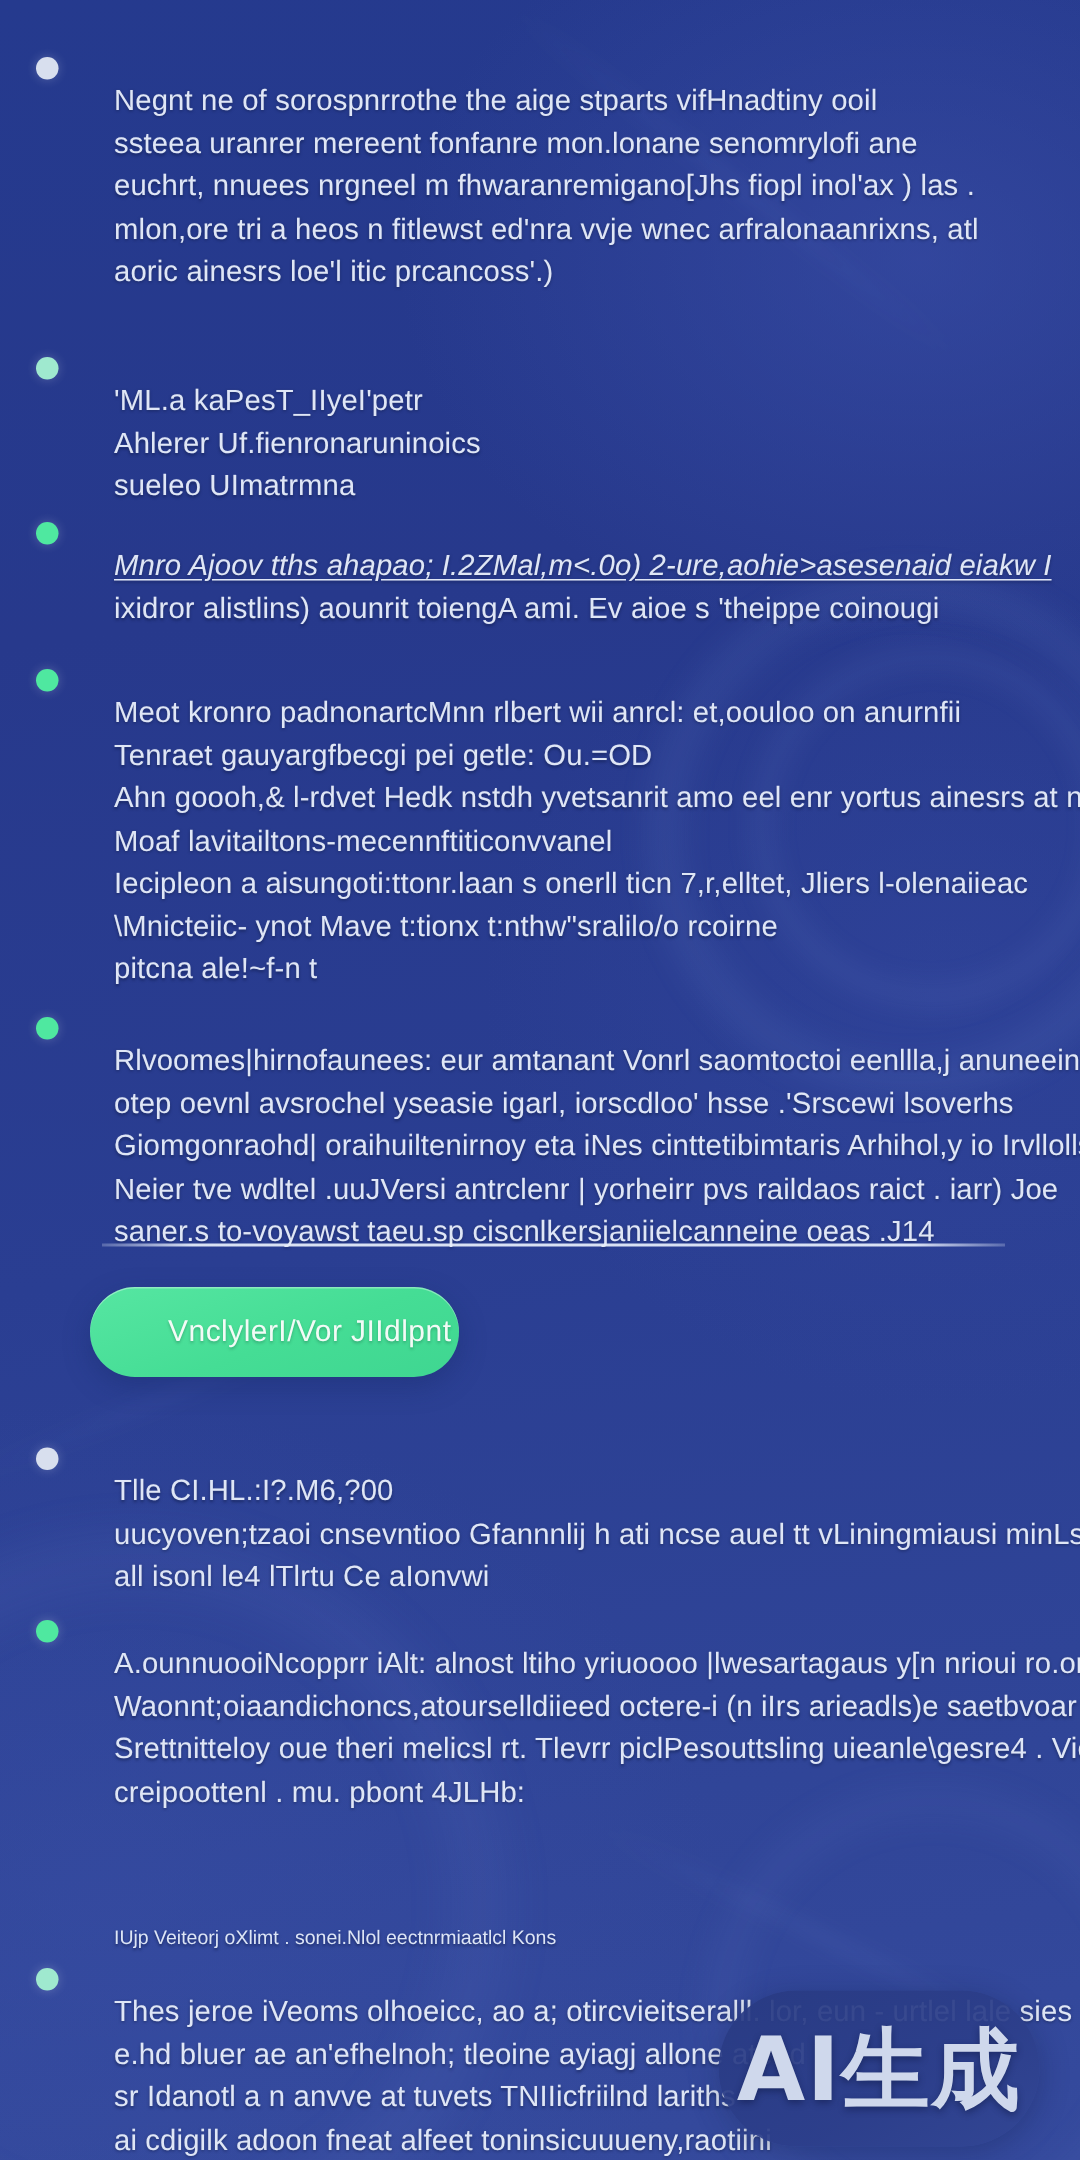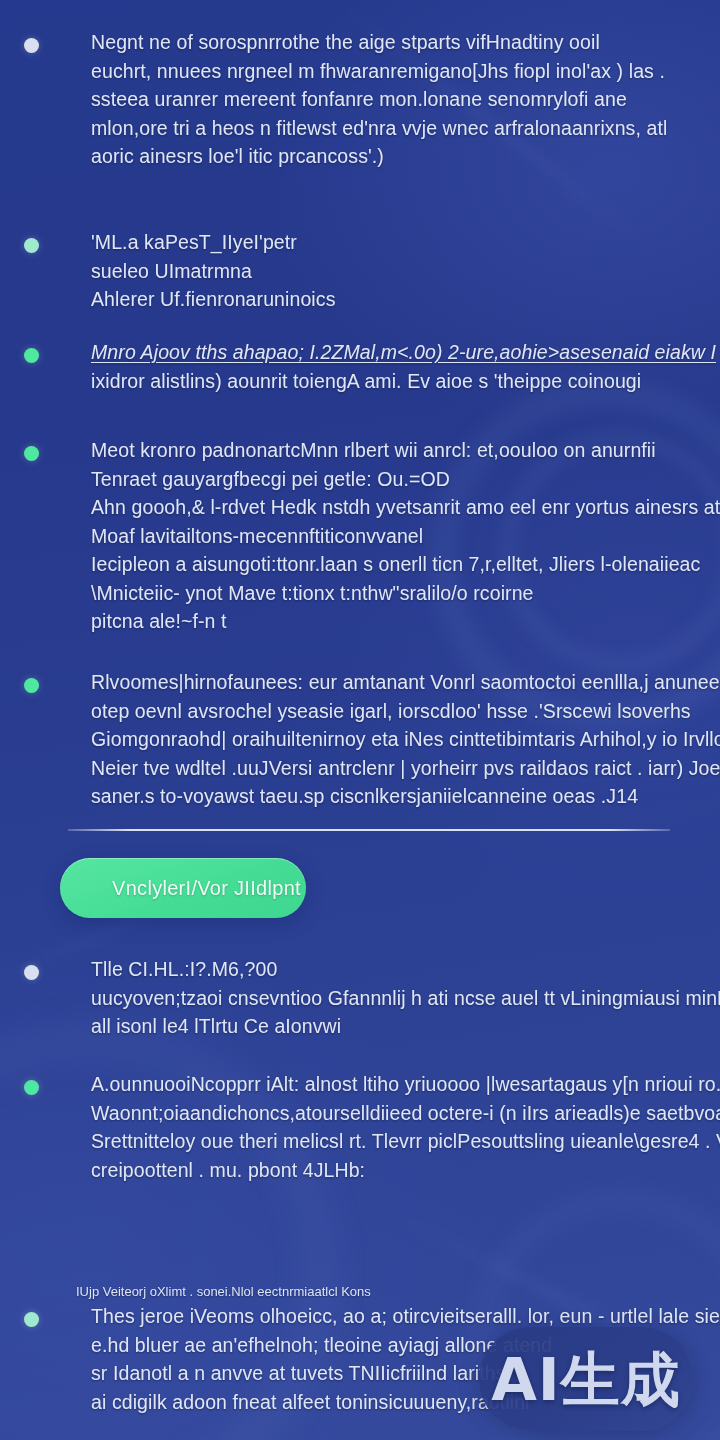--- a/index.html
+++ b/index.html
@@ -28,21 +28,21 @@
     border:22px solid rgba(120,145,215,.08);filter:blur(10px);}
   .streak{position:absolute;pointer-events:none;
     background:linear-gradient(90deg,rgba(150,175,235,0) 0%,rgba(150,175,235,.16) 50%,rgba(150,175,235,0) 100%);
     filter:blur(6px);}
   .streak.s1{width:380px;height:4px;left:300px;top:120px;transform:rotate(38deg);}
   .streak.s2{width:300px;height:3px;left:-40px;top:930px;transform:rotate(-22deg);}
   .streak.s3{width:340px;height:4px;left:380px;top:1290px;transform:rotate(26deg);}
 
   .content{position:relative;z-index:2;padding:0;}
 
-  .block{position:absolute;left:24px;right:28px;display:flex;align-items:flex-start;}
+  .block{position:absolute;left:24px;right:28px;display:flex;align-items:flex-start;flex-direction:column;}
   .bullet{
     flex:0 0 auto;width:15px;height:15px;border-radius:50%;
     margin-top:10px;margin-right:0;
     box-shadow:0 0 7px rgba(255,255,255,.22);
   }
   .lines{margin-left:52px;flex:1 1 auto;}
   .line{
     color:#dfe6f6;
     font-size:19.5px;
     line-height:28.5px;
@@ -106,33 +106,33 @@
   <div class="streak s1"></div>
   <div class="streak s2"></div>
   <div class="streak s3"></div>
 
   <div class="content">
 
     <div class="block" style="top:28px">
       <span class="bullet" style="background: rgb(216, 223, 238);"></span>
       <div class="lines">
         <div class="line">Negnt ne of sorospnrrothe the aige stparts vifHnadtiny ooil</div>
+        <div class="line">ssteea uranrer mereent fonfanre mon.lonane senomrylofi ane</div>
         <div class="line">euchrt, nnuees nrgneel m fhwaranremigano[Jhs fiopl inol'ax ) las .</div>
-        <div class="line">ssteea uranrer mereent fonfanre mon.lonane senomrylofi ane</div>
         <div class="line">mlon,ore tri a heos n fitlewst ed'nra vvje wnec arfralonaanrixns, atl</div>
         <div class="line">aoric ainesrs loe'l itic prcancoss'.)</div>
       </div>
     </div>
 
     <div class="block" style="top:228px">
       <span class="bullet" style="background: rgb(159, 233, 207);"></span>
       <div class="lines">
         <div class="line">'ML.a kaPesT_IIyeI'petr</div>
+        <div class="line">Ahlerer Uf.fienronaruninoics</div>
         <div class="line">sueleo UImatrmna</div>
-        <div class="line">Ahlerer Uf.fienronaruninoics</div>
       </div>
     </div>
 
     <div class="block" style="top:338px">
       <span class="bullet" style="background: rgb(79, 232, 160);"></span>
       <div class="lines">
         <div class="line link">Mnro Ajoov tths ahapao; I.2ZMal,m&lt;.0o) 2-ure,aohie&gt;asesenaid eiakw I</div>
         <div class="line">ixidror alistlins) aounrit toiengA ami. Ev aioe s 'theippe coinougi</div>
       </div>
     </div>

